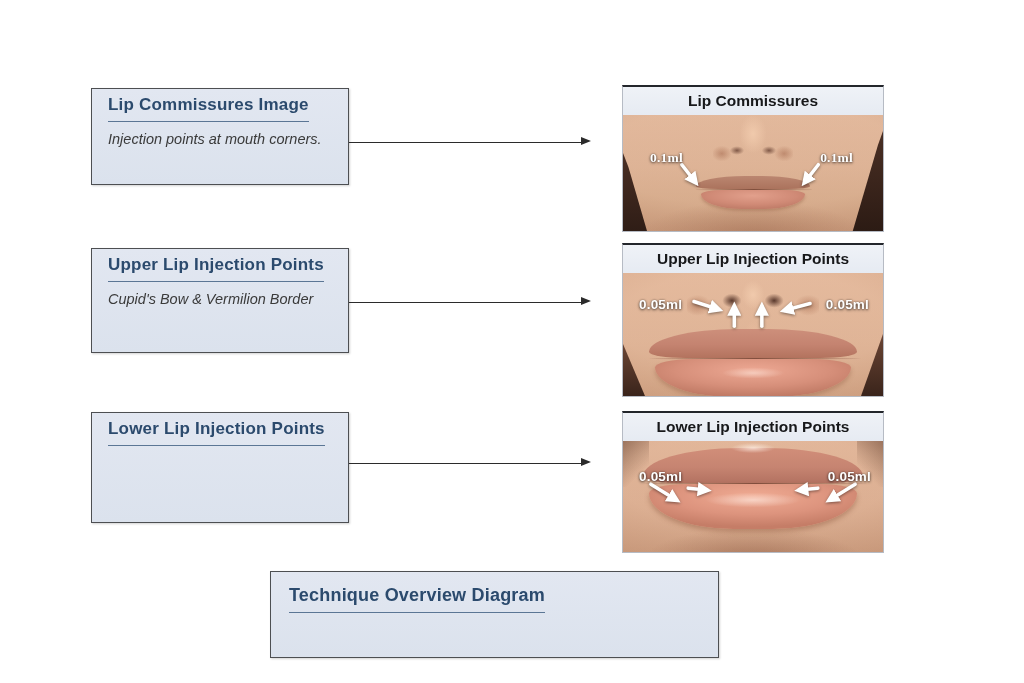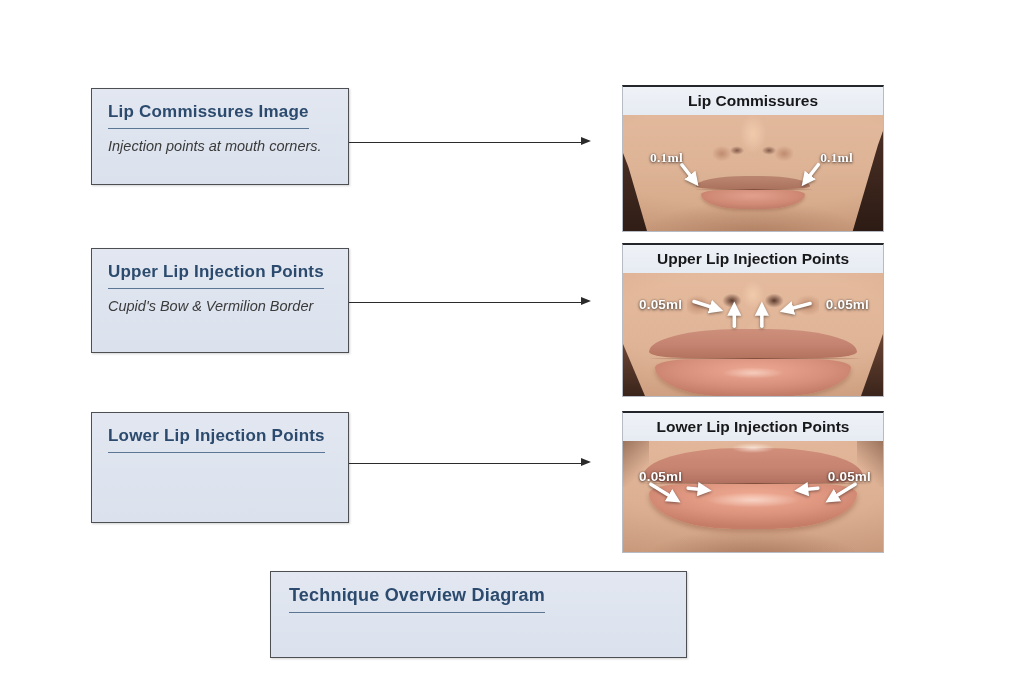--- a/index.html
+++ b/index.html
@@ -9,39 +9,39 @@
     position:relative; width:1024px; height:683px;
     background:#ffffff; overflow:hidden;
   }
 
   
   .note-box {
     position:absolute; left:91px; width:258px;
     background:linear-gradient(180deg,#e2e7f1 0%,#dbe2ed 100%);
     border:1.6px solid #4d4f52;
     box-shadow:1px 1px 2px rgba(0,0,0,.18);
-    padding:13px 16px;
+    padding:6px 16px;
   }
   #note1 { top:88px;  height:97px;  }
   #note2 { top:248px; height:105px; }
   #note3 { top:412px; height:111px; }
   .note-title {
     display:table;
     font-size:17px; font-weight:bold; color:#2b4a6d;
     letter-spacing:.2px;
     padding-bottom:6px; margin-bottom:9px;
     border-bottom:1.7px solid #5b7695;
   }
   .note-sub {
     font-size:14.5px; font-style:italic; color:#3a3a3a;
   }
 
   
   #overview {
-    position:absolute; left:270px; top:571px; width:417px; height:87px;
+    position:absolute; left:270px; top:571px; width:449px; height:87px;
     background:linear-gradient(180deg,#e2e7f1 0%,#dbe2ed 100%);
     border:1.6px solid #4d4f52;
     box-shadow:1px 1px 2px rgba(0,0,0,.18);
     padding:13px 18px;
   }
   #overview .note-title { font-size:18px; }
 
   
   .connector {
     position:absolute; left:349px; width:232px; height:0;

